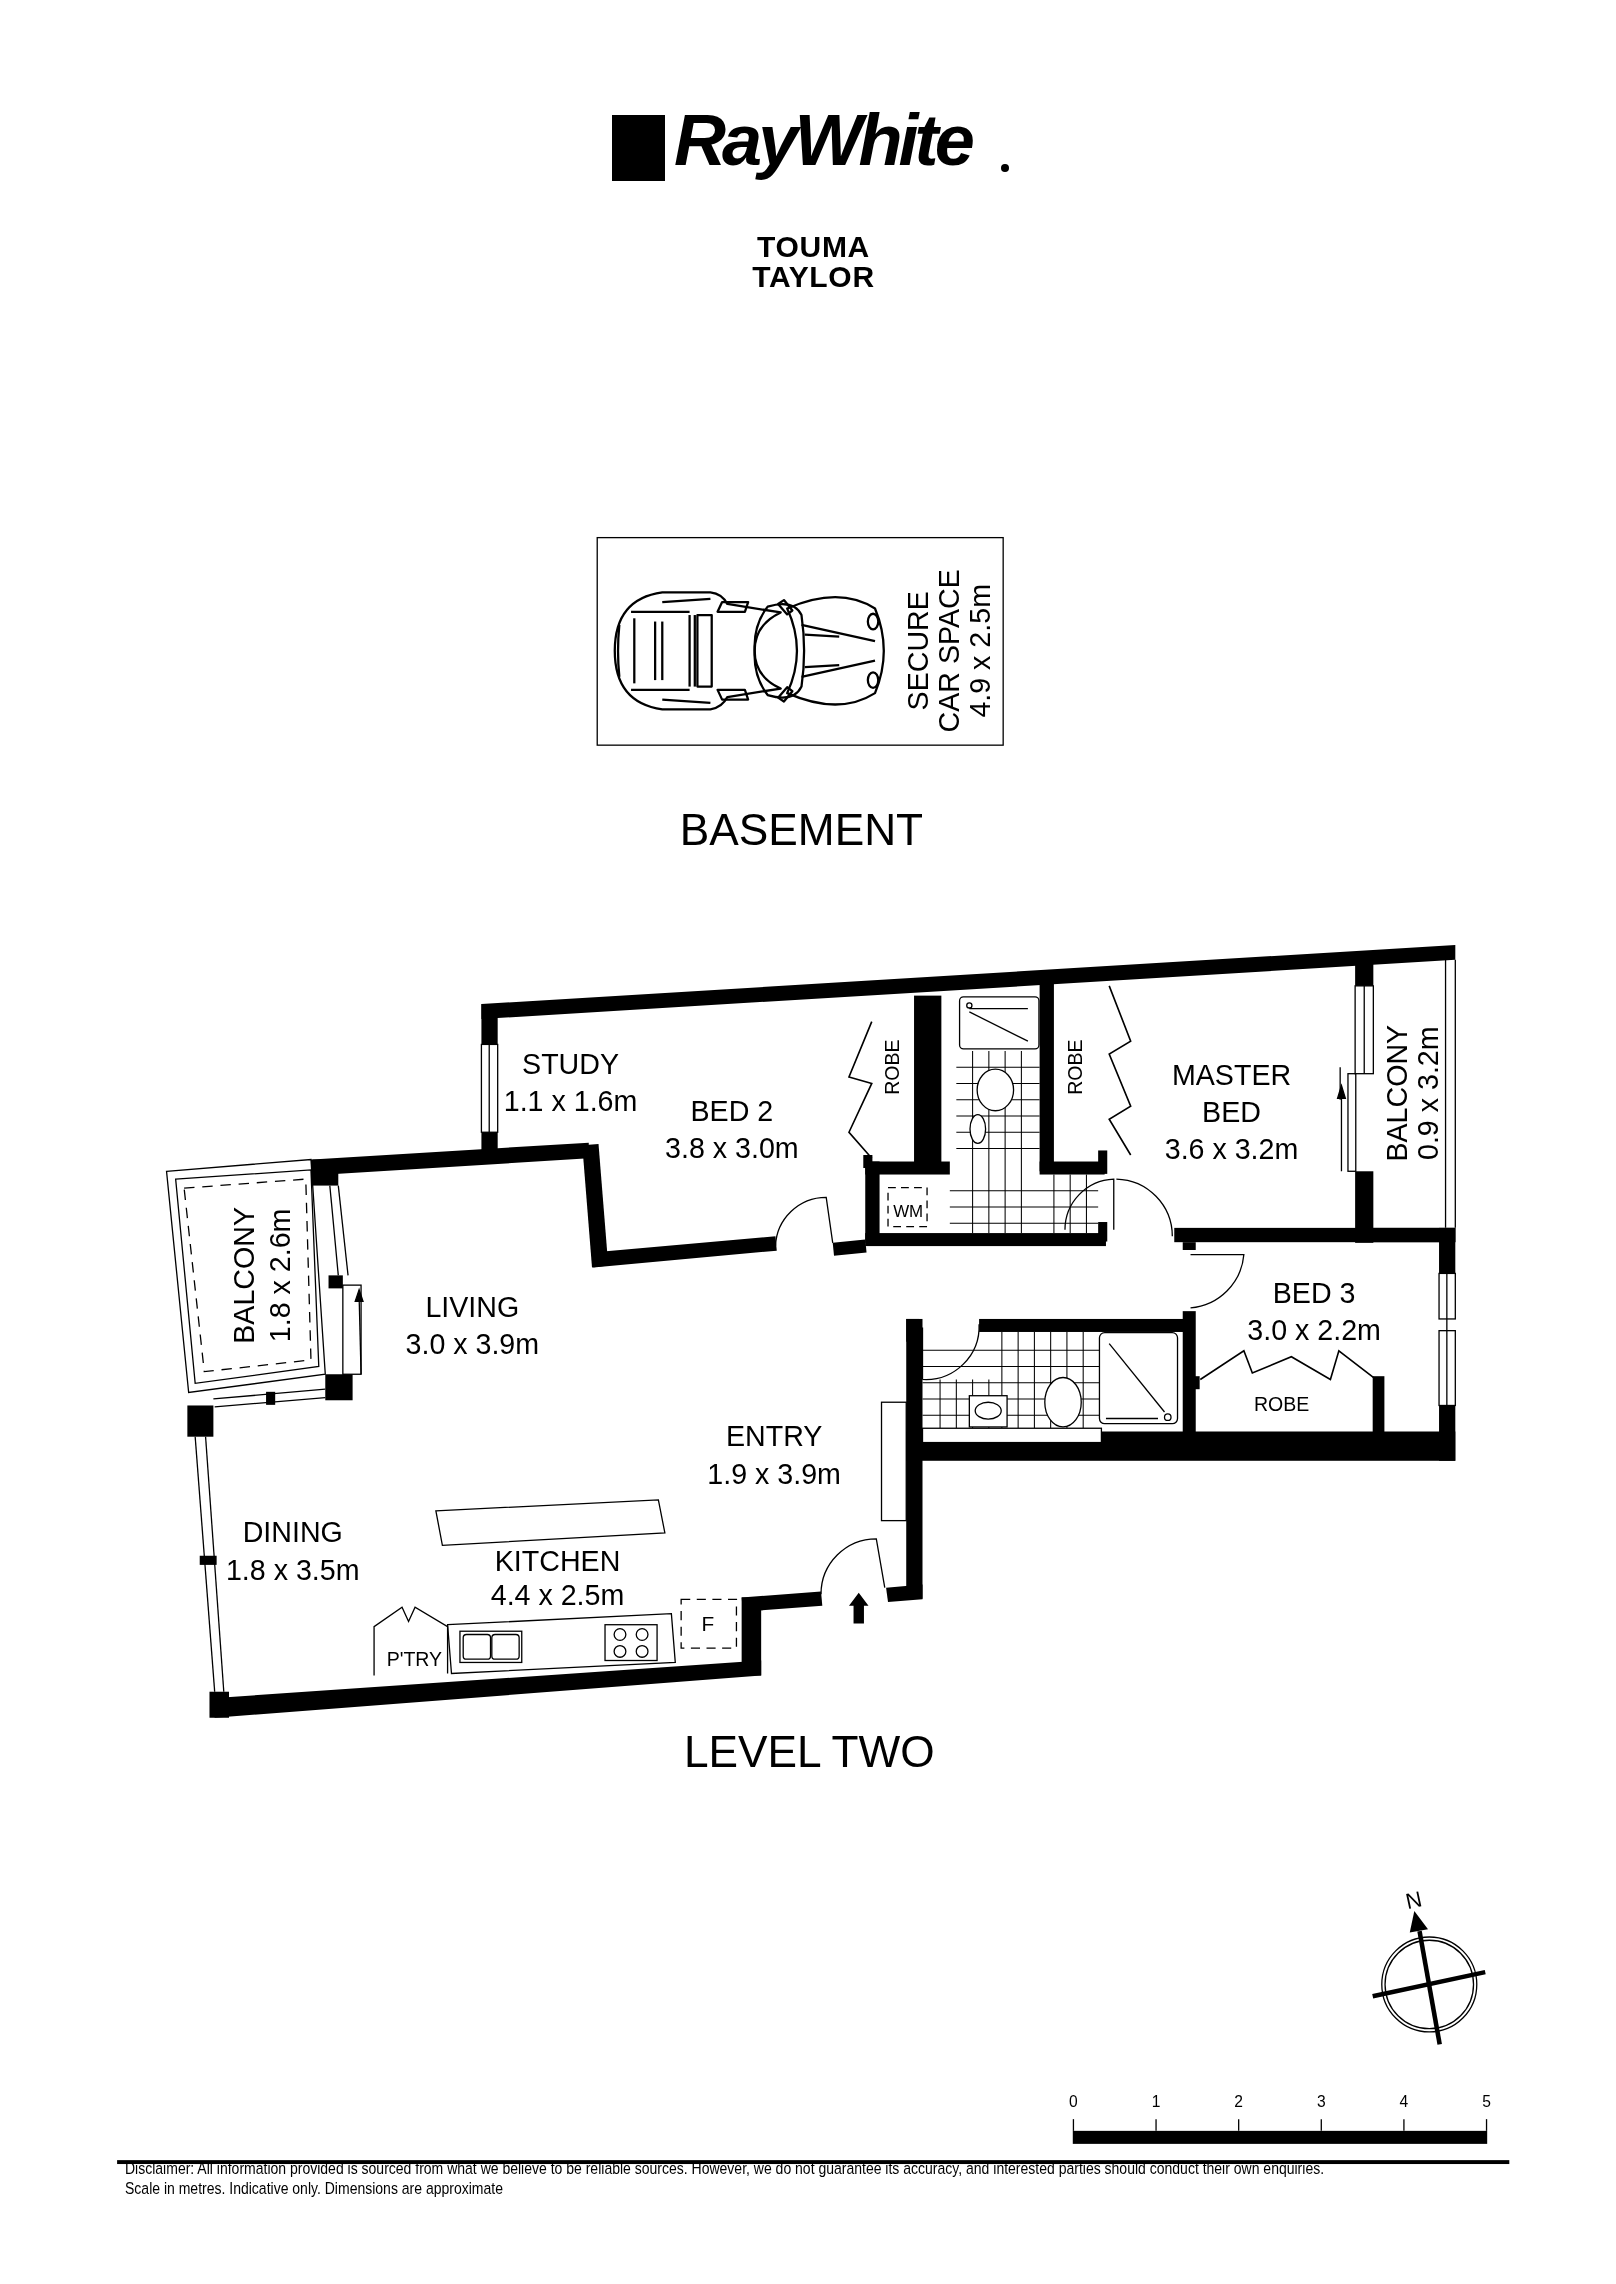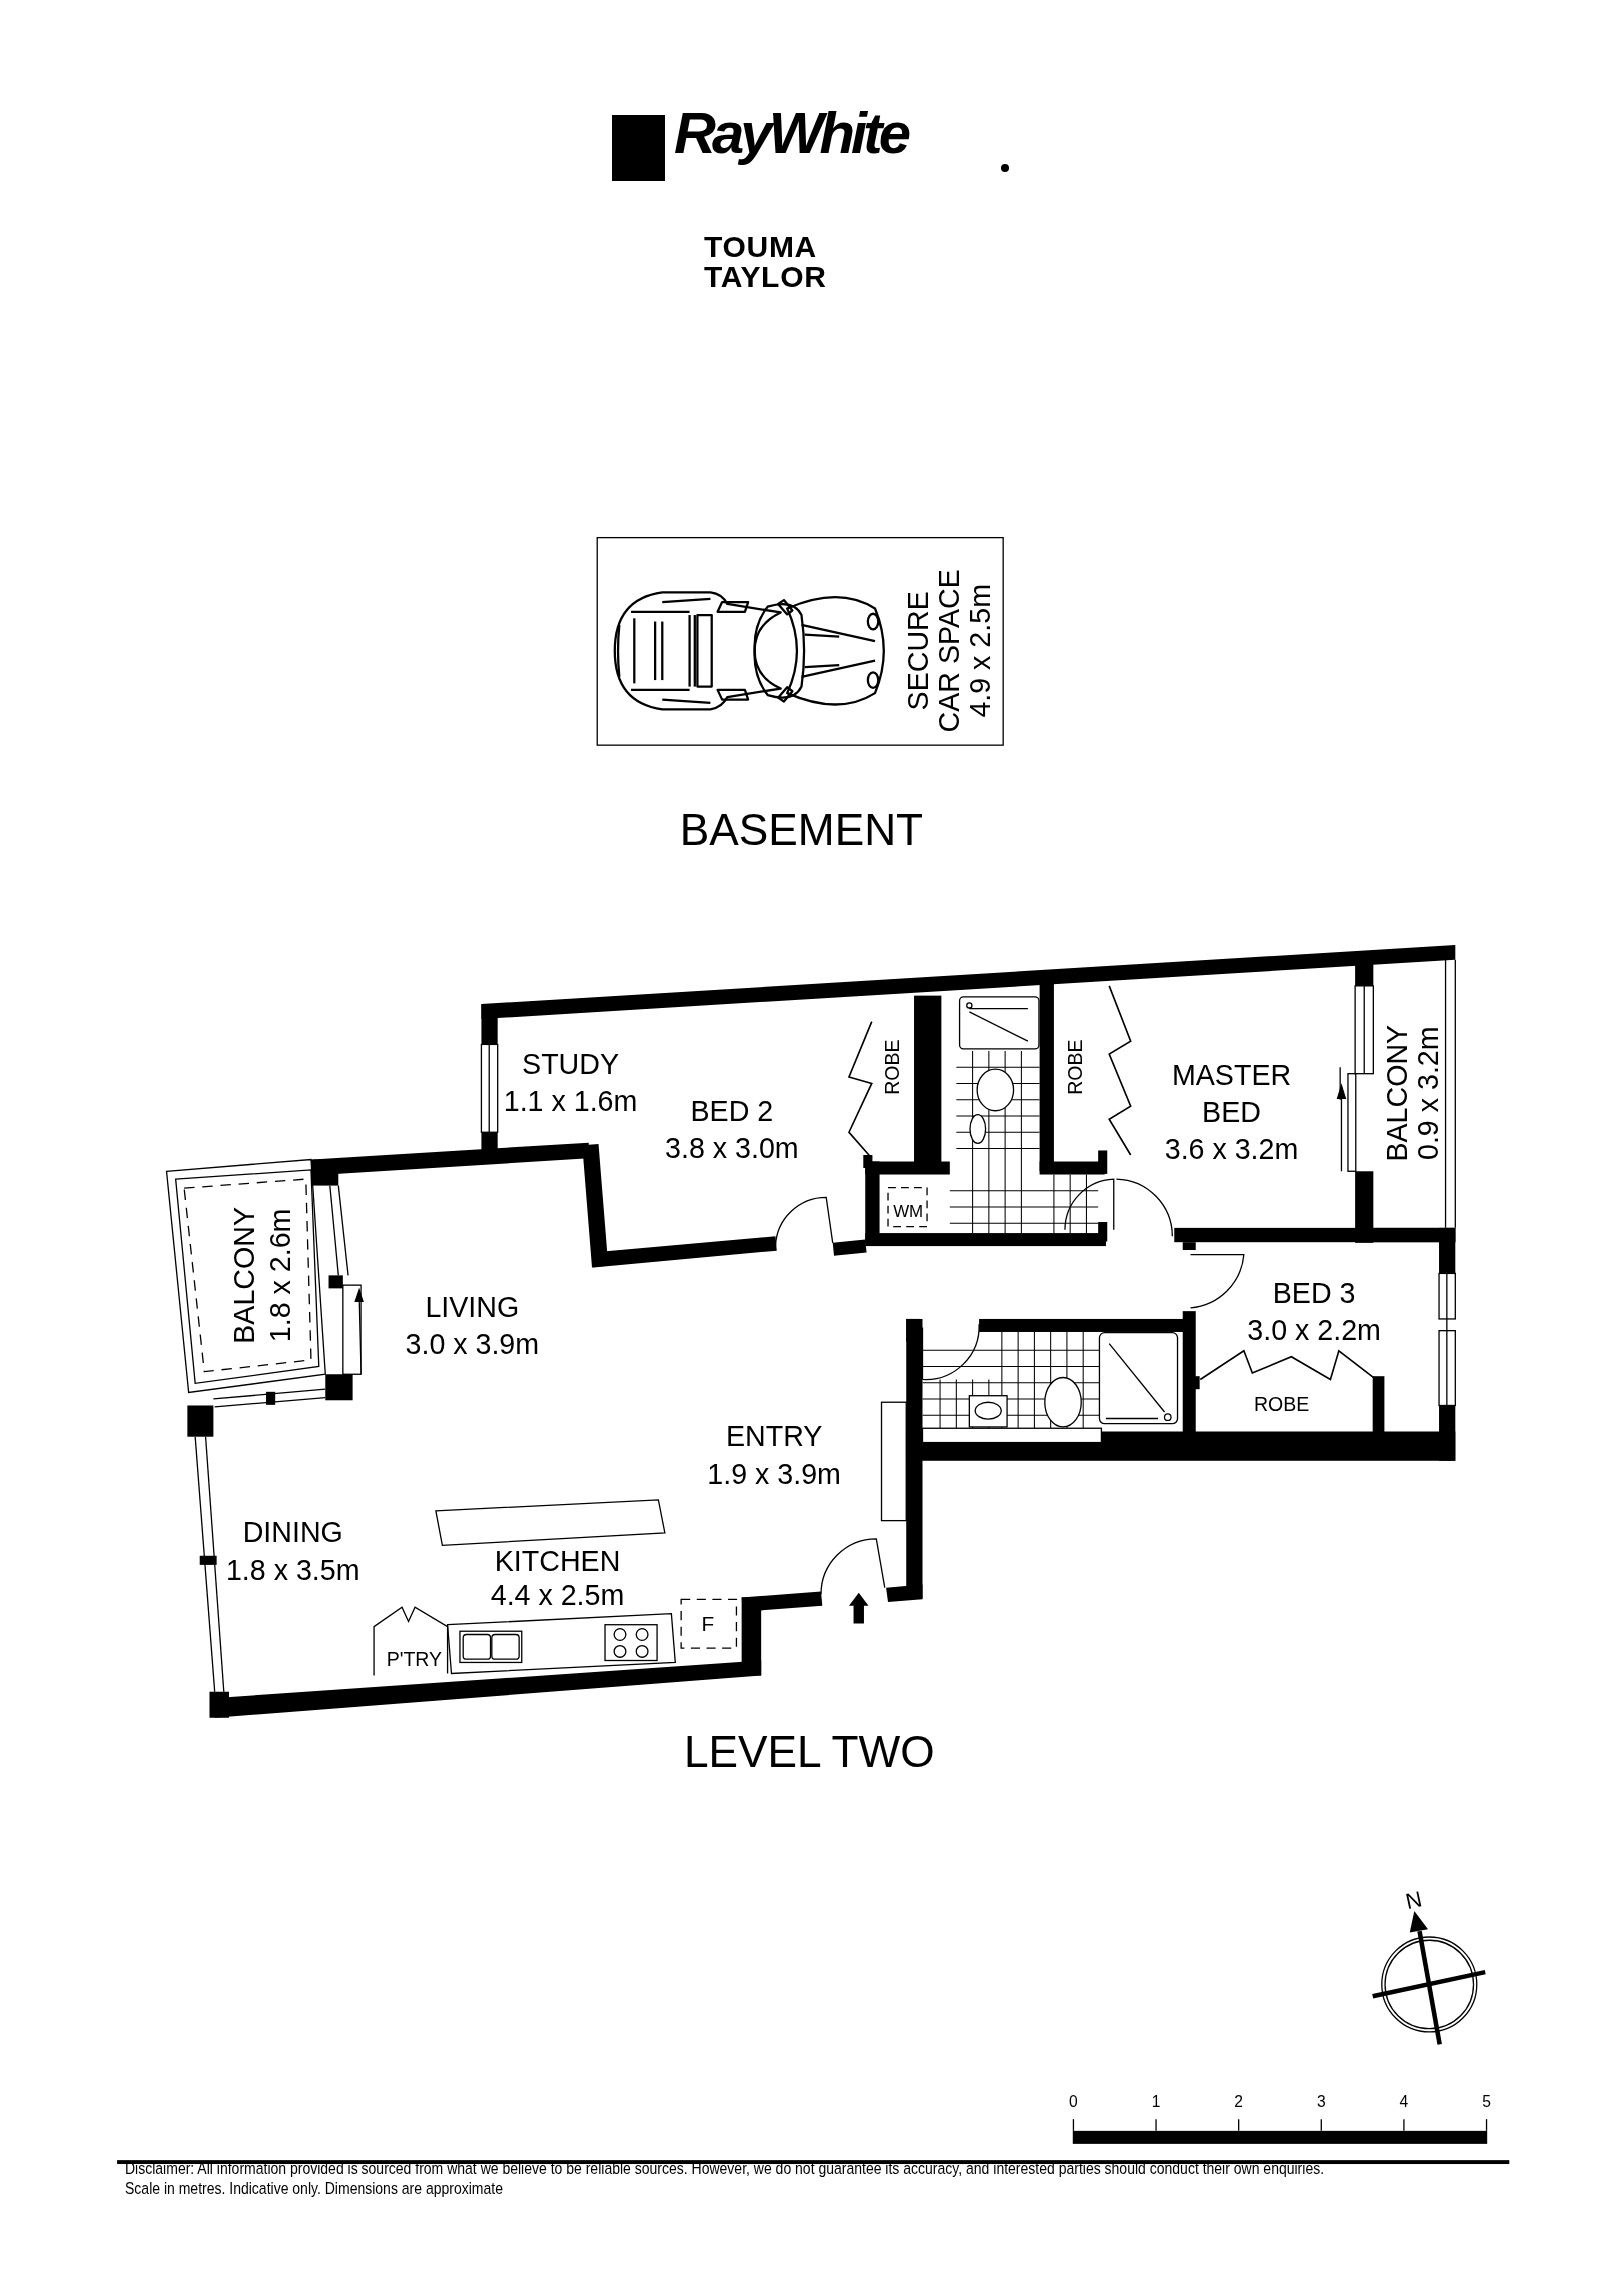--- a/index.html
+++ b/index.html
@@ -1,21 +1,21 @@
 <!DOCTYPE html>
 <html style="font-size:10.4px"><head>
 <meta charset="utf-8">
 <style>
   html, body { margin:0; padding:0; background:#ffffff; }
   body { width:1616px; height:2284px; position:relative; overflow:hidden; font-family:"Liberation Sans", sans-serif; color:#000; }
   .abs { position:absolute; }
   #logo-mark { left:612px; top:115px; width:53px; height:66px; background:#000; }
-  #logo-word { left:674px; top:104px; font-size:58px; font-weight:bold; font-style:italic; letter-spacing:-3.9px; line-height:1; }
+  #logo-word { left:674px; top:104px; font-size:72px; font-weight:bold; font-style:italic; letter-spacing:-3.9px; line-height:1; }
   #logo-reg { left:1001px; top:164px; width:7.8px; height:7.8px; border-radius:50%; background:#000; }
-  #office { left:704px; top:232px; width:219px; font-size:30px; font-weight:bold; letter-spacing:0.7px; line-height:1; }
+  #office { left:704px; top:232px; width:219px; text-align:center; font-size:30px; font-weight:bold; letter-spacing:0.7px; line-height:1; }
   svg { position:absolute; left:0; top:0; }
   .lbl { font-family:"Liberation Sans", sans-serif; fill:#000; }
   #disclaimer { left:125px; top:2159px; font-size:16.3px; line-height:19.5px; transform:scaleX(0.86); transform-origin:left top; white-space:nowrap; }
 </style>
 </head>
 <body>
 
 <div class="abs" id="logo-mark"></div>
 <div class="abs" id="logo-word">RayWhite</div>
 <div class="abs" id="logo-reg"></div>

